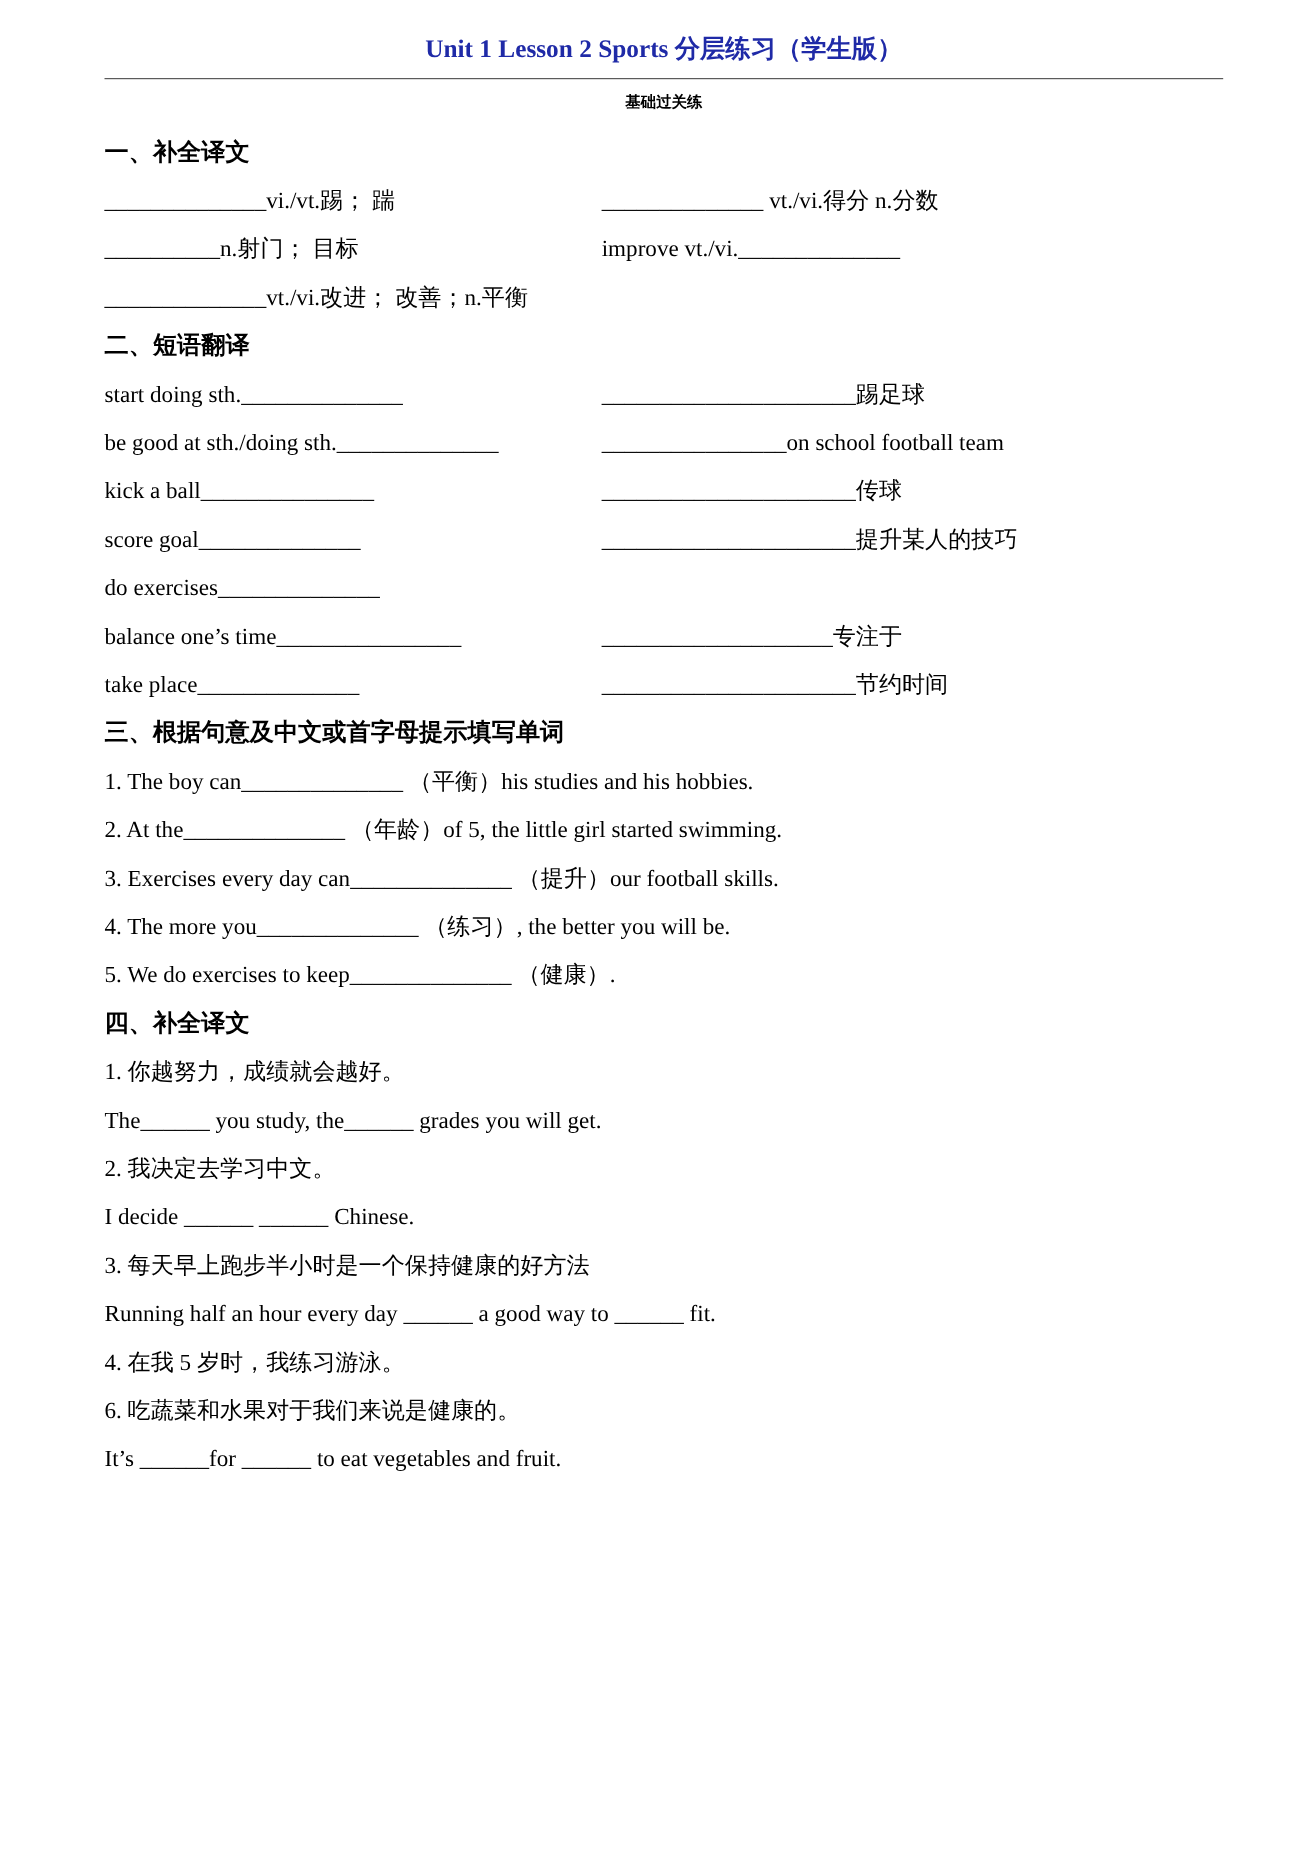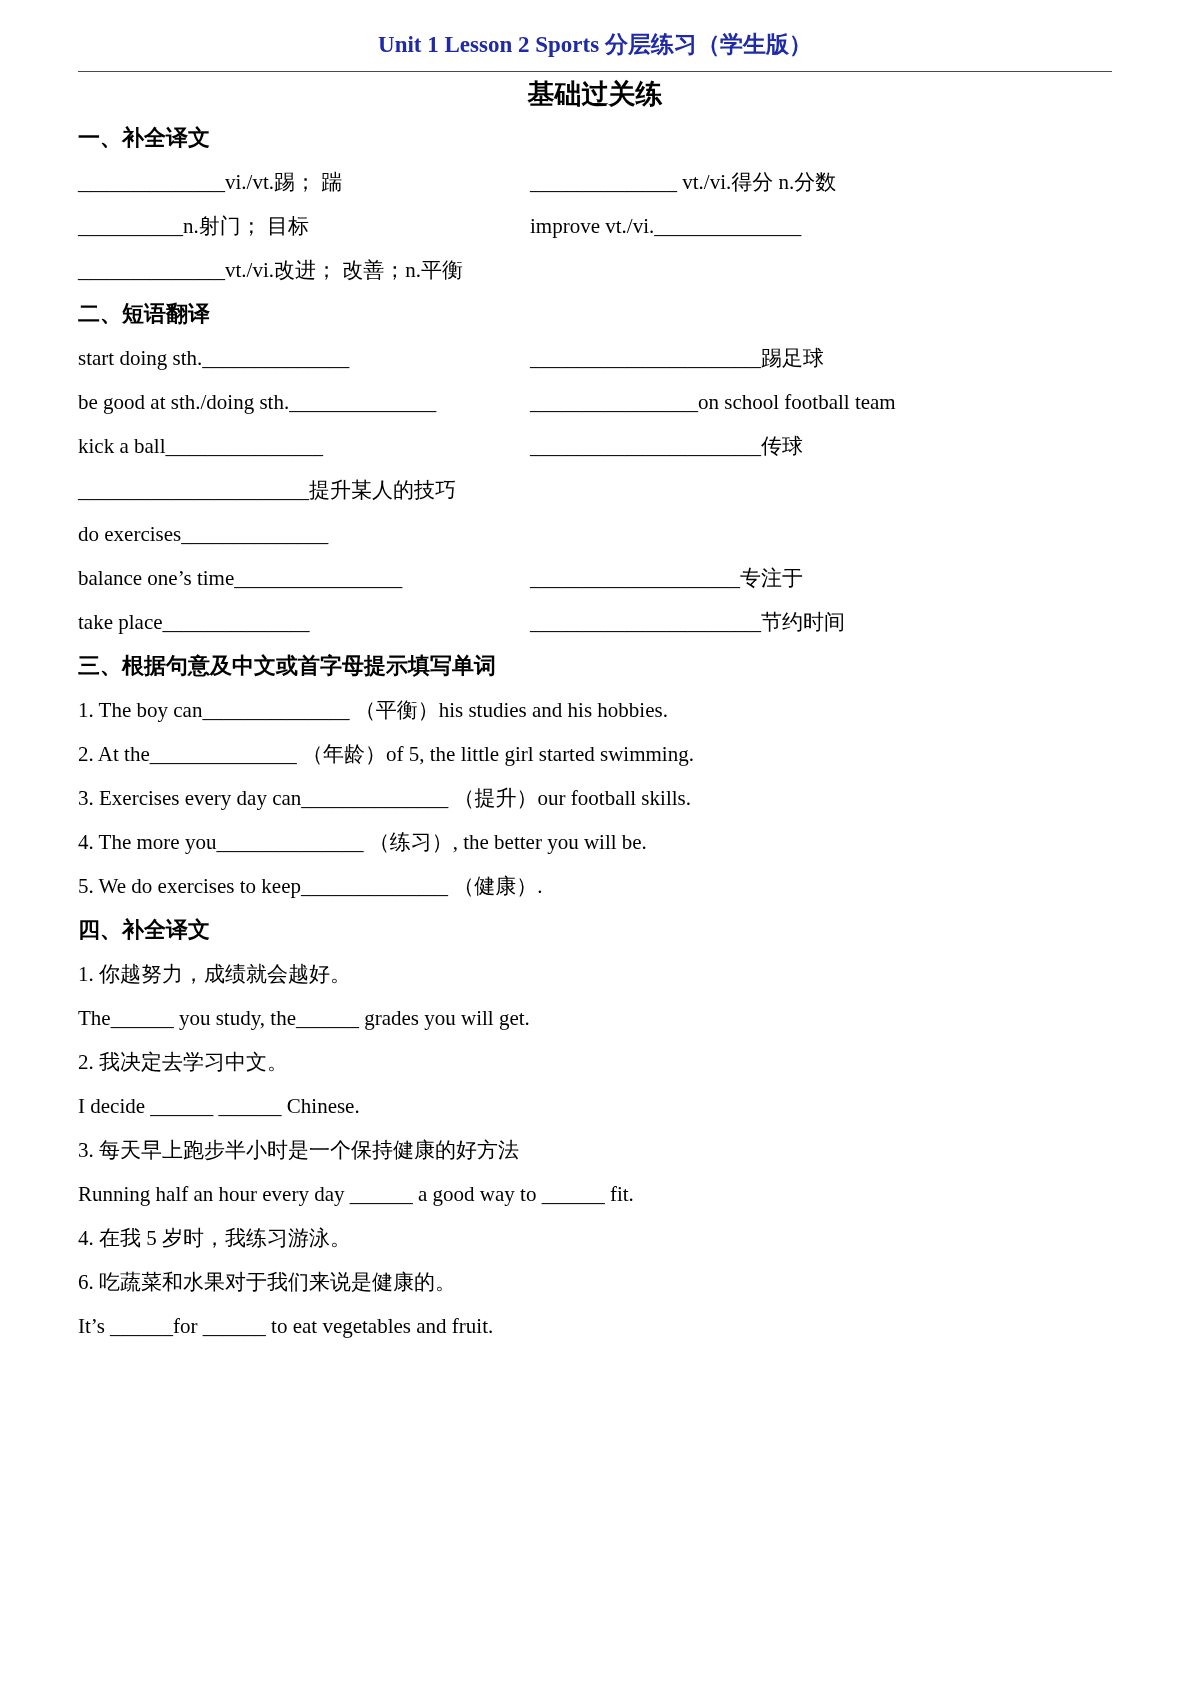--- a/index.html
+++ b/index.html
@@ -7,39 +7,40 @@
   .page {
     width: 1190px;
     height: 1356px;
     position: relative;
     background: #ffffff;
     font-family: "Liberation Serif", "DejaVu Serif", serif;
     font-size: 21px;
     color: #000000;
     padding-top: 30px;
     overflow: hidden;
+    padding-left: 17px;
   }
   .doc-title {
     text-align: center;
     font-weight: bold;
     font-size: 23px;
     line-height: 30px;
     color: #1f2aa7;
   }
   .rule {
     border: none;
     border-top: 1px solid #4a4a4a;
     margin: 11px 78px 0 78px;
     height: 0;
   }
   .content { padding: 0 78px; }
   .center-heading {
     text-align: center;
     font-weight: bold;
-    font-size: 27px;
+    font-size: 14px;
     line-height: 44px;
   }
   .sec-heading {
     font-weight: bold;
     font-size: 22px;
     line-height: 44px;
   }
   .row { display: flex; line-height: 44px; }
   .row .left { flex: 0 0 452px; width: 452px; }
   .row .right { flex: 1; }
@@ -88,20 +89,21 @@
     </div>
     <div class="row">
       <span class="left">be good at sth./doing sth.______________</span>
       <span class="right">________________on school football team</span>
     </div>
     <div class="row">
       <span class="left">kick a ball_______________</span>
       <span class="right">______________________传球</span>
     </div>
     <div class="row">
+      <span class="left">score goal______________</span>
       <span class="right">______________________提升某人的技巧</span>
     </div>
     <div class="row">
       <span class="left">do exercises______________</span>
     </div>
     <div class="row">
       <span class="left">balance one’s time________________</span>
       <span class="right">____________________专注于</span>
     </div>
     <div class="row">

